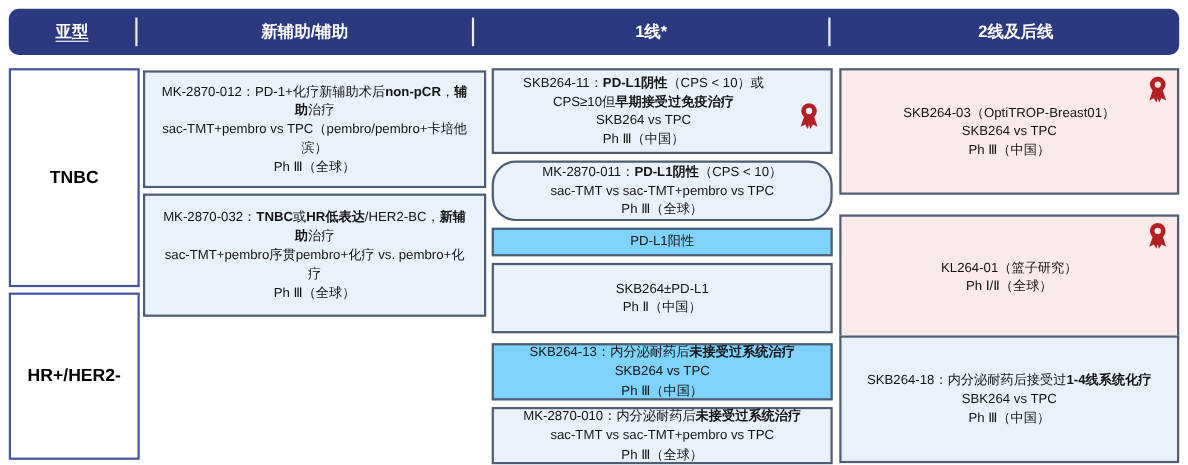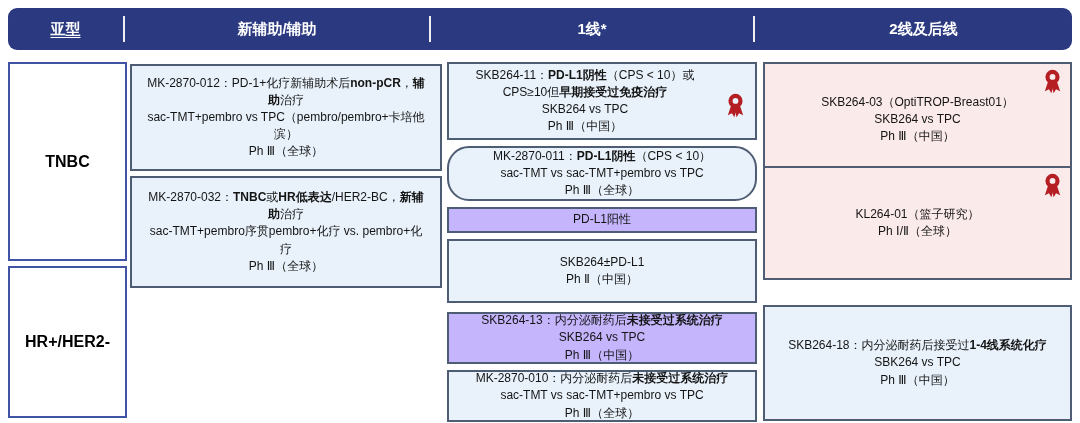--- a/index.html
+++ b/index.html
@@ -35,35 +35,35 @@
   .rowcell.hr{top:266px;height:152px;}
   
   .card{
     position:absolute;box-sizing:border-box;
     border:2px solid #4e5d74;
     display:flex;flex-direction:column;justify-content:center;align-items:center;
     text-align:center;font-size:12px;color:#141414;line-height:1.42;
     padding:3px 12px;
   }
   .card.blue{background:#e9f2fb;}
-  .card.gray{background:#c4b5fd;}
+  .card.gray{background:#7dd3fc;}
   .card.pink{background:#fbeaea;}
   .card b{font-weight:bold;}
   .line{width:100%;}
   
   .neo1{left:130px;top:64px;width:312px;height:107px;}
   .neo2{left:130px;top:176px;width:312px;height:112px;}
   .l1a{left:447px;top:62px;width:310px;height:78px;padding-right:54px;padding-left:20px;}
   .l1b{left:447px;top:146px;width:310px;height:55px;border-radius:22px;}
   .l1c{left:447px;top:207px;width:310px;height:26px;}
   .l1d{left:447px;top:239px;width:310px;height:64px;}
   .l1e{left:447px;top:312px;width:310px;height:52px;}
   .l1f{left:447px;top:370px;width:310px;height:52px;}
   .l2a{left:763px;top:62px;width:309px;height:115px;}
-  .l2b{left:763px;top:166px;width:309px;height:114px;}
+  .l2b{left:763px;top:195px;width:309px;height:114px;}
   .l2c{left:763px;top:305px;width:309px;height:116px;}
   
   .medal{position:absolute;width:23px;height:27px;}
   .l1a .medal{right:8px;top:28px;}
   .l2a .medal,.l2b .medal{right:6px;top:4px;}
   .medal .rib,.medal .ring{fill:#b51f24;}
   .card.blue .medal .hole{fill:#e9f2fb;}
   .card.pink .medal .hole{fill:#fbeaea;}
 </style>
 </head>

